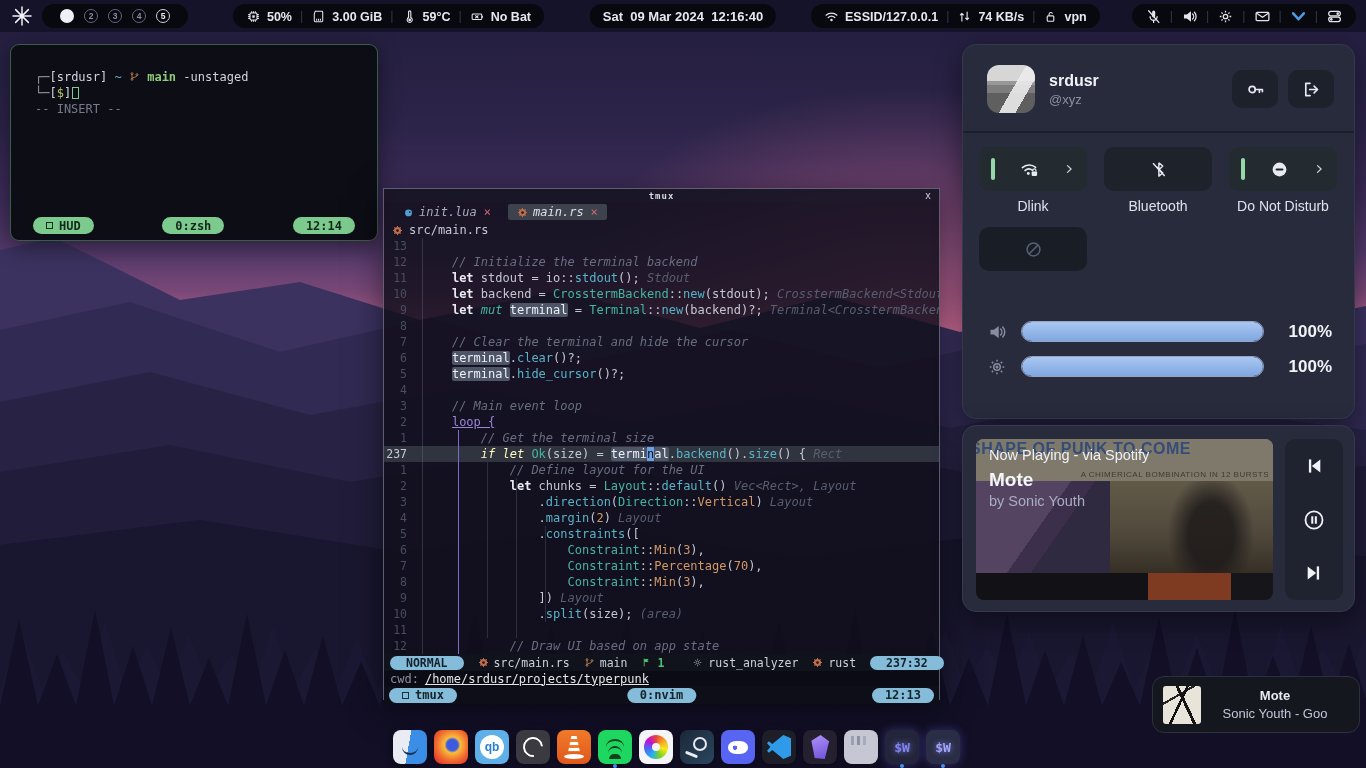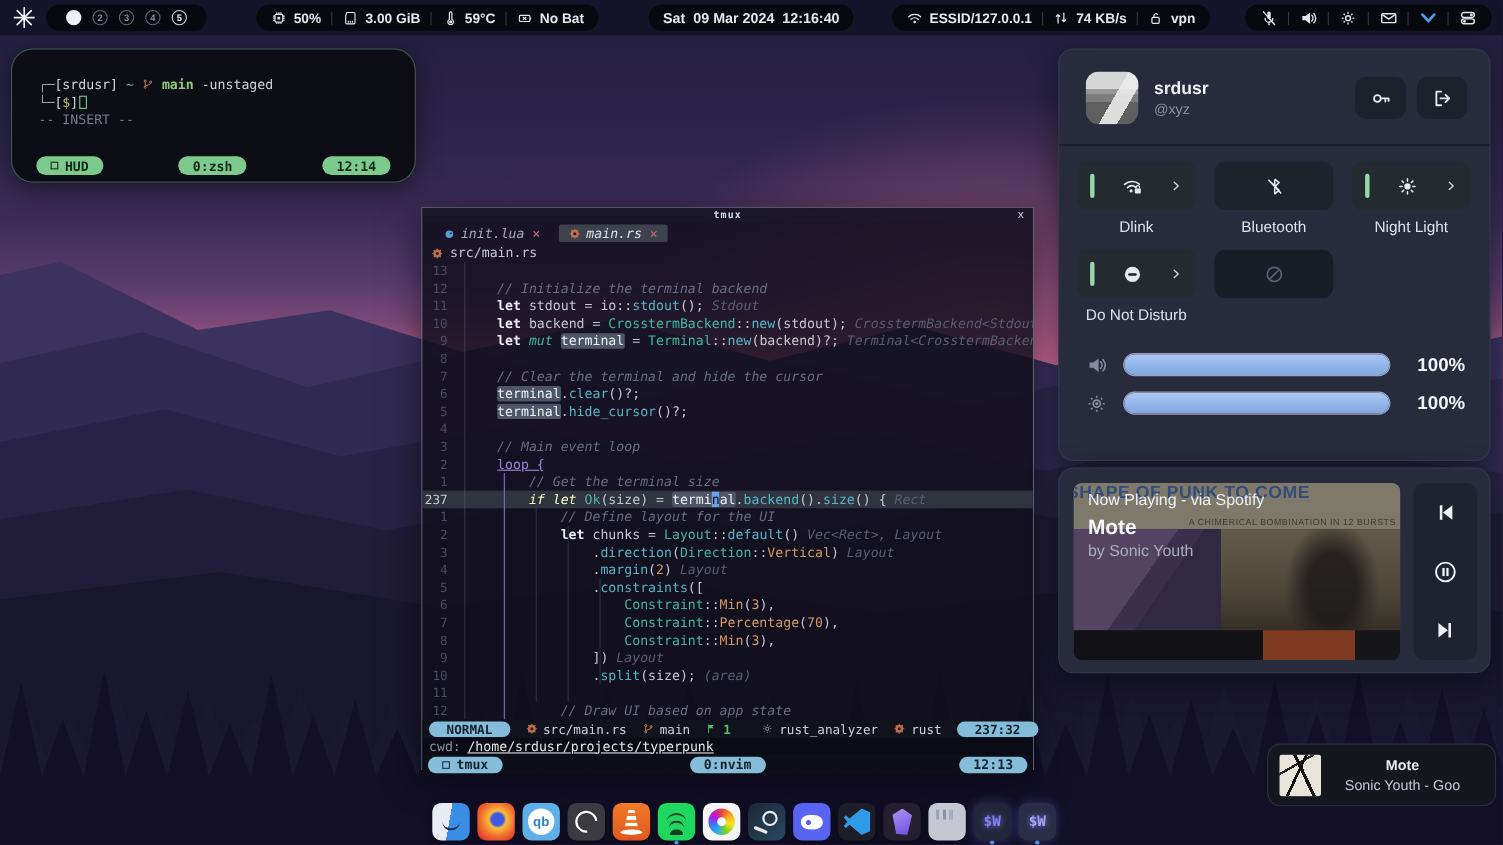--- a/index.html
+++ b/index.html
@@ -30,21 +30,21 @@
   .tray-pill{right:10px;}
   .tb-item{display:inline-flex;align-items:flex-end;gap:6px;}
   .tb-ic{width:15px;height:15px;display:inline-flex;color:#e3e6ee;}
   .tb-ic svg,.tray-ic svg,.tg-ic svg,.tg-ch svg,.sl-ic2 svg,.mc-ic svg,.usr-btn svg{width:100%;height:100%;}
   .sep{color:#34344e;margin:0 8px;font-weight:normal;}
   .tray-btn{width:17px;height:17px;display:inline-flex;color:#e3e6ee;}
   .tray-ic{width:100%;height:100%;display:inline-flex;}
   .tray-accent{color:#4a9de8;}
 
   
-  .term-window{position:absolute;left:10px;top:44px;width:368px;height:122px;background:#0c0d15;border:1px solid rgba(114,190,136,.45);border-radius:20px;box-shadow:0 6px 22px rgba(0,0,0,.45);z-index:20;font-family:"DejaVu Sans Mono",monospace;font-size:12px;line-height:16px;}
+  .term-window{position:absolute;left:10px;top:44px;width:368px;height:197px;background:#0c0d15;border:1px solid rgba(114,190,136,.45);border-radius:9px;box-shadow:0 6px 22px rgba(0,0,0,.45);z-index:20;font-family:"DejaVu Sans Mono",monospace;font-size:12px;line-height:16px;}
   .term-body{padding:24px 0 0 24px;color:#d0d4dc;}
   .t-frame{color:#9aa0ae;}
   .t-user{color:#d0d4dc;}
   .t-tilde{color:#5fb0c9;}
   .t-branch-icon{display:inline-flex;width:11px;height:11px;color:#d08a5a;vertical-align:-1px;}
   .t-branch-icon svg{width:100%;height:100%;}
   .t-main{color:#8fc97a;font-weight:bold;}
   .t-dollar{color:#b9c86a;}
   .cursor-block{display:inline-block;width:7px;height:12px;border:1px solid #7ecb8f;vertical-align:-2px;margin-left:1px;}
   .t-mode{color:#767b8c;}
@@ -641,39 +641,20 @@
             </svg>
           </span>
         </div>
         <div class="tg-lb">Bluetooth</div>
       </div>
       <div class="tg-wrap">
         <div class="tg-btn on">
           <span class="tg-bar"></span>
           <span class="tg-ic">
             <svg viewBox="0 0 16 16" xmlns="http://www.w3.org/2000/svg" style="width: 100%; height: 100%; display: block;">
-              <circle cx="8" cy="8" r="2.4" fill="currentColor"></circle>
-              <g stroke="currentColor" stroke-width="1.2" stroke-linecap="round">
-                <path d="M8 2.2v1.7M8 12.1v1.7M2.2 8h1.7M12.1 8h1.7M3.9 3.9L5 5M11 11l1.1 1.1M12.1 3.9L11 5M5 11l-1.1 1.1"></path>
-              </g>
-            </svg>
-          </span>
-          <span class="tg-ch">
-            <svg viewBox="0 0 16 16" xmlns="http://www.w3.org/2000/svg" style="width: 100%; height: 100%; display: block;">
-              <path d="M6 3.5L10.8 8 6 12.5" stroke="currentColor" stroke-width="1.7" fill="none" stroke-linecap="round" stroke-linejoin="round"></path>
-            </svg>
-          </span>
-        </div>
-        <div class="tg-lb">Night Light</div>
-      </div>
-      <div class="tg-wrap">
-        <div class="tg-btn on">
-          <span class="tg-bar"></span>
-          <span class="tg-ic">
-            <svg viewBox="0 0 16 16" xmlns="http://www.w3.org/2000/svg" style="width: 100%; height: 100%; display: block;">
               <circle cx="8" cy="8" r="5.8" fill="#e8eaf2"></circle>
               <rect x="4.7" y="7.1" width="6.6" height="1.8" rx=".9" fill="#1d222b"></rect>
             </svg>
           </span>
           <span class="tg-ch">
             <svg viewBox="0 0 16 16" xmlns="http://www.w3.org/2000/svg" style="width: 100%; height: 100%; display: block;">
               <path d="M6 3.5L10.8 8 6 12.5" stroke="currentColor" stroke-width="1.7" fill="none" stroke-linecap="round" stroke-linejoin="round"></path>
             </svg>
           </span>
         </div>

